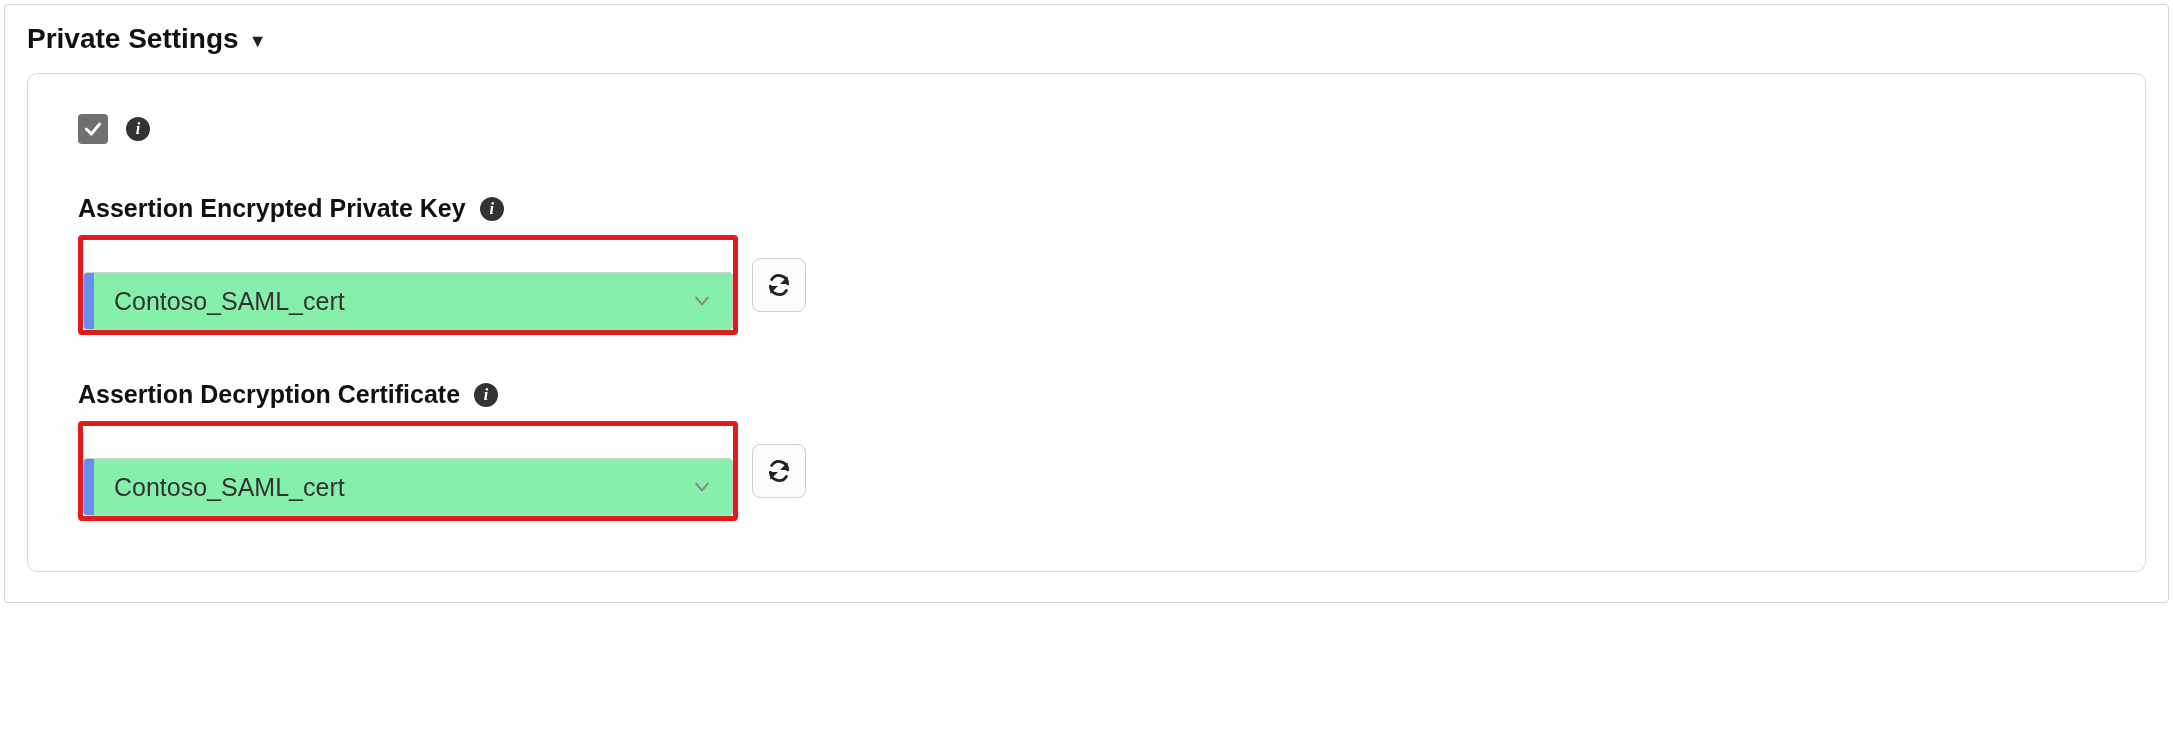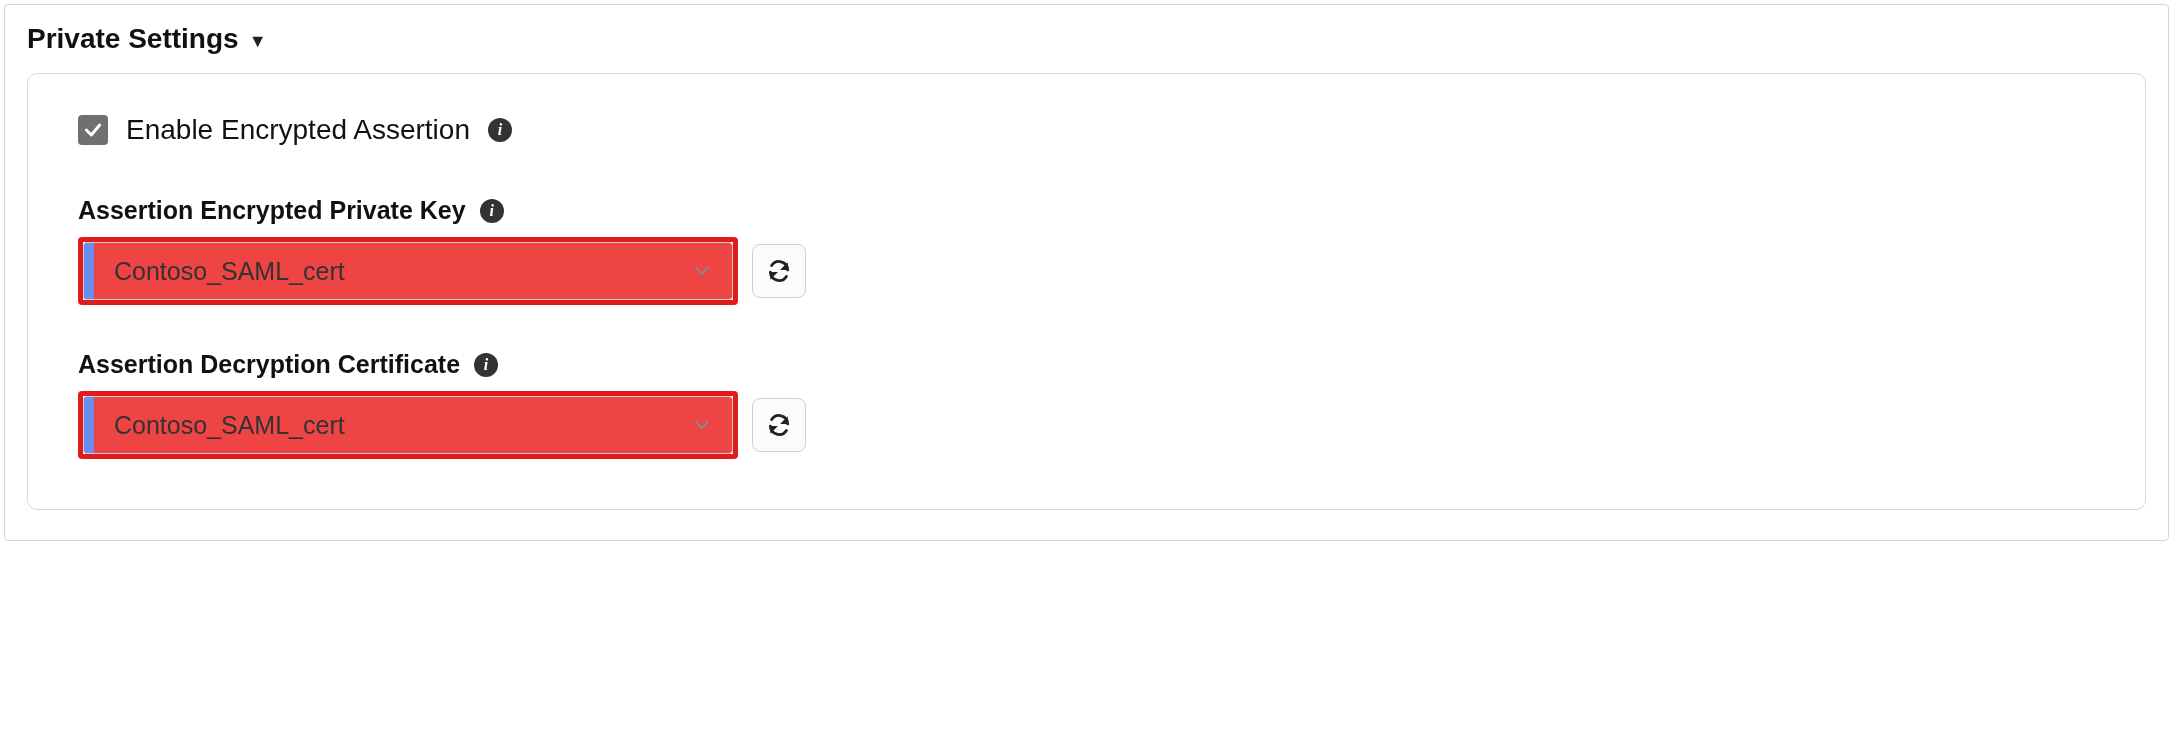--- a/index.html
+++ b/index.html
@@ -97,22 +97,23 @@
     border-radius: 4px;
     display: inline-block;
   }
   .select {
     display: flex;
     align-items: center;
     width: 650px;
     height: 58px;
     border: 1px solid #cfcfcf;
     border-radius: 4px;
-    background: #ef4444;
+    background: #86efac;
     overflow: hidden;
+    margin-top: 32px;
   }
   .select-accent {
     width: 10px;
     align-self: stretch;
     background: #6a8ef0;
   }
   .select-value {
     flex: 1;
     padding: 0 20px;
     font-size: 25px;
@@ -149,21 +150,20 @@
   </div>
 
   <div class="panel">
 
     <div class="checkbox-row">
       <span class="checkbox">
         <svg viewBox="0 0 24 24">
           <path d="M4 12 L10 18 L20 6" stroke="#fff" stroke-width="3.5" fill="none" stroke-linecap="round" stroke-linejoin="round"></path>
         </svg>
       </span>
-      <span class="checkbox-label">Enable Encrypted Assertion</span>
       <span class="info-icon">i</span>
     </div>
 
     <div class="field-block">
       <div class="field-label-row">
         <span class="field-label">Assertion Encrypted Private Key</span>
         <span class="info-icon">i</span>
       </div>
       <div class="select-row">
         <span class="highlight-wrap">

